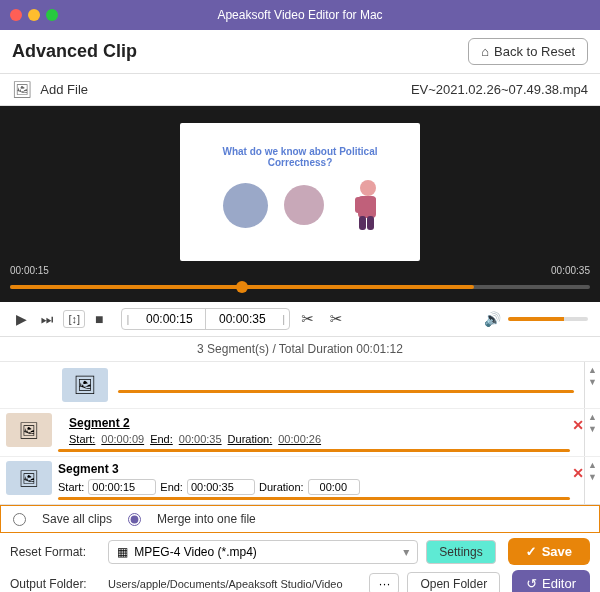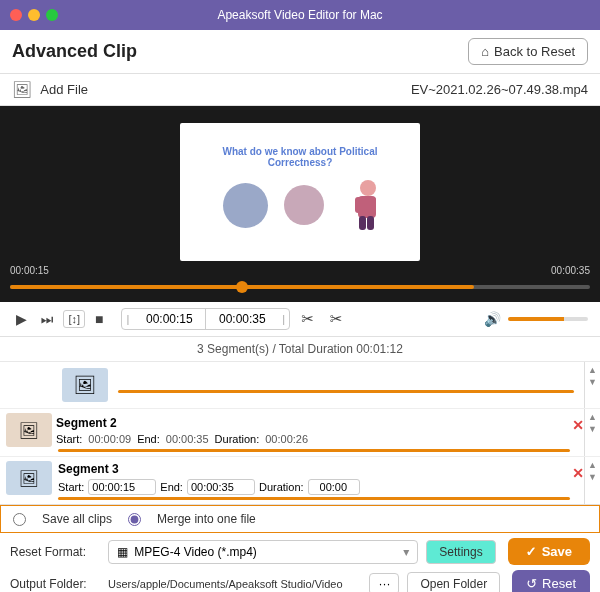--- a/index.html
+++ b/index.html
@@ -495,21 +495,21 @@
 
     <div style="position:absolute;right:0;top:0;width:16px;display:flex;flex-direction:column;align-items:center;gap:2px;padding:3px 1px;border-left:1px solid #ddd;height:100%;">
       <span style="font-size:9px;color:#888;cursor:pointer;">▲</span>
       <span style="font-size:9px;color:#888;cursor:pointer;">▼</span>
     </div>
   </div>
 
   <div style="background:white;border-top:1px solid #eee;position:relative;">
     <div style="display:flex;align-items:center;padding:4px 30px 2px 6px;">
       <div style="width:46px;height:34px;border-radius:3px;background:#e8d8c8;flex-shrink:0;display:flex;align-items:center;justify-content:center;font-size:16px;overflow:hidden;">🖼</div>
-      <div style="flex:1;padding:0 4px;font-size:11px;">
+      <div style="flex:1;padding:0 17px;font-size:11px;text-decoration:underline;">
         <div style="font-weight:600;margin-bottom:3px;font-size:12px;">Segment 2</div>
         <div style="display:flex;align-items:center;gap:6px;flex-wrap:wrap;">
           <span>Start:</span>
           <span style="color:#555;">00:00:09</span>
           <span>End:</span>
           <span style="color:#555;">00:00:35</span>
           <span>Duration:</span>
           <span style="color:#555;">00:00:26</span>
         </div>
       </div>
@@ -584,17 +584,17 @@
   </div>
 
   <div class="output-row">
     <span class="output-label">Output Folder:</span>
     <span class="folder-path">Users/apple/Documents/Apeaksoft Studio/Video</span>
     <button class="dots-btn">···</button>
     <button class="open-folder-btn">Open Folder</button>
     <div class="action-btns">
       <button class="reset-btn">
         <span>↺</span>
-        <span>Reset</span>
+        <span>Editor</span>
       </button>
     </div>
   </div>
 </div>
 
 </body></html>

